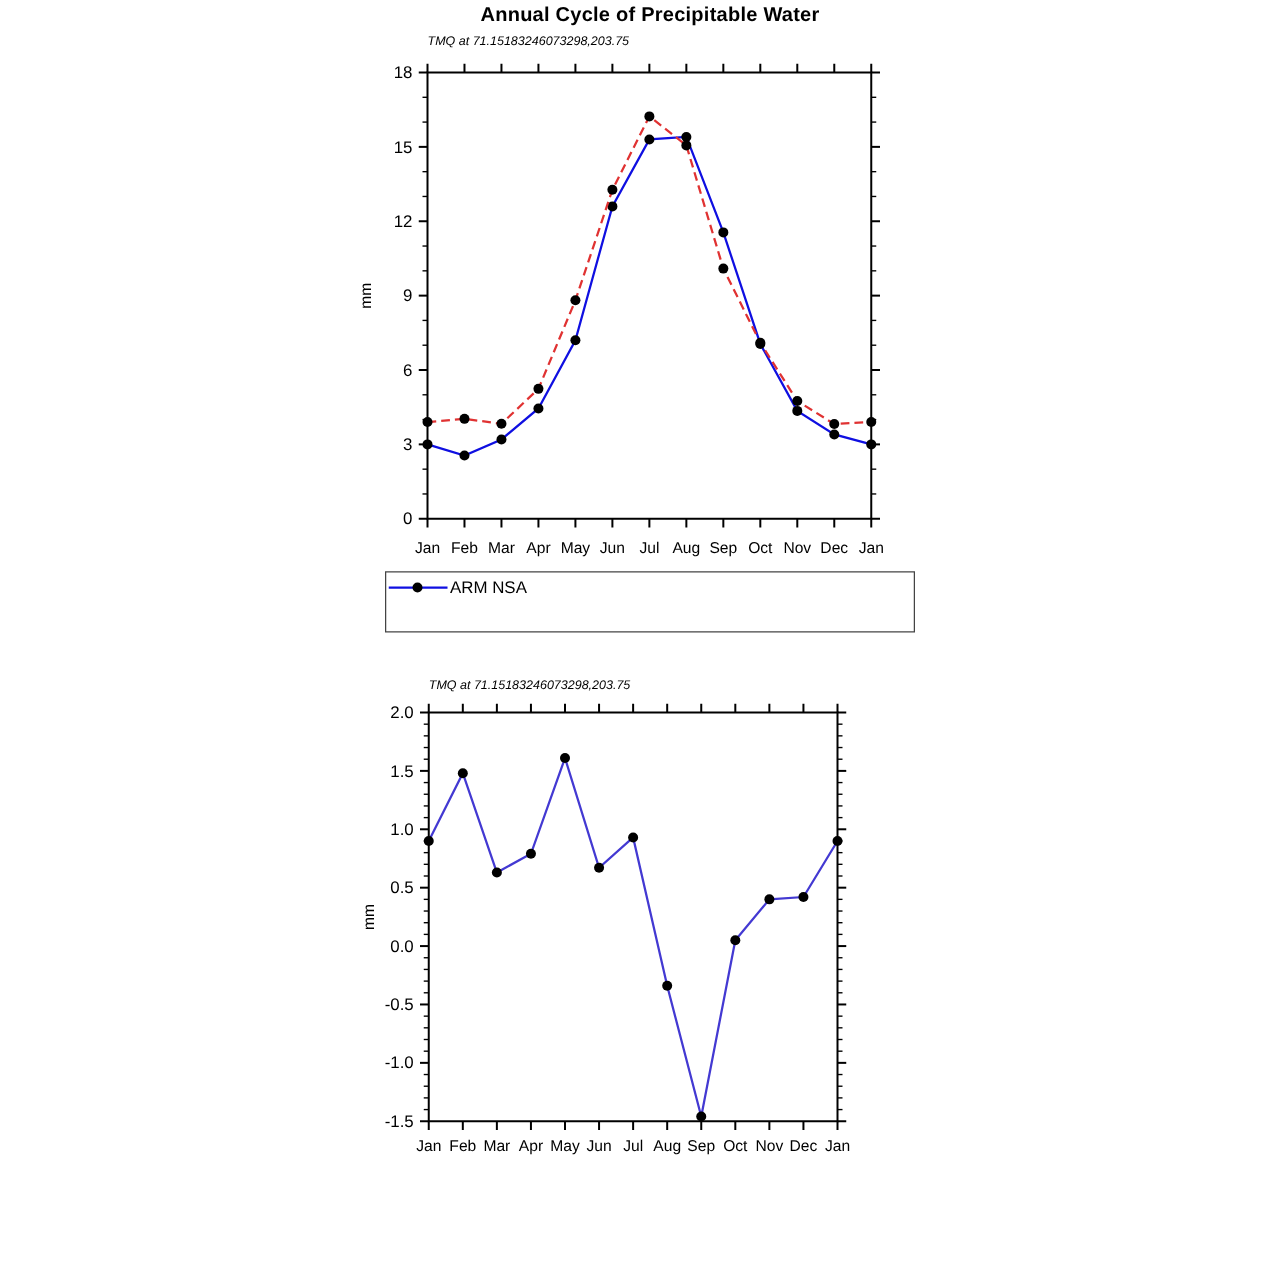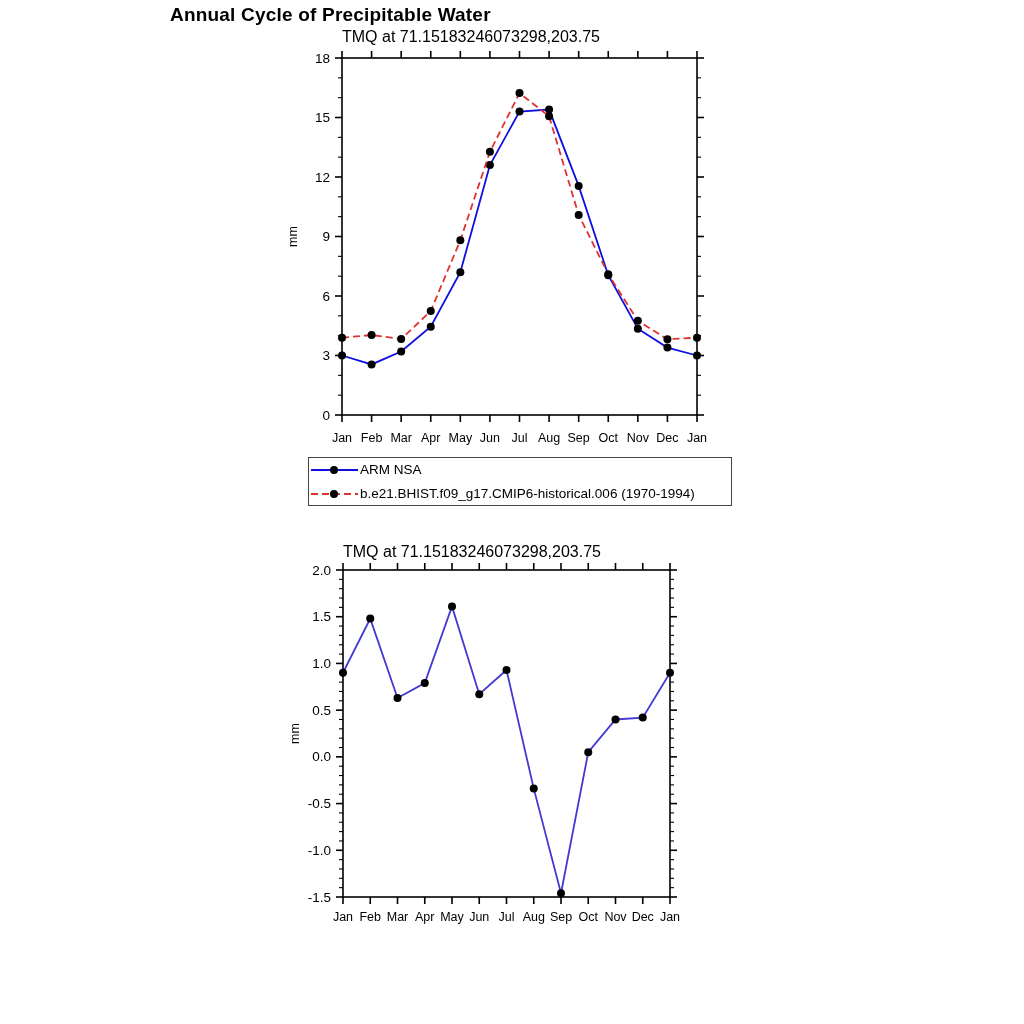--- a/index.html
+++ b/index.html
@@ -3,34 +3,34 @@
 <meta charset="utf-8">
 <style>
   html,body { margin:0; padding:0; background:#ffffff; }
   .page {
     position:relative; width:1024px; height:1024px; background:#ffffff;
     font-family:"Liberation Sans", sans-serif; color:#000;
     overflow:hidden;
   }
   #plot-svg { position:absolute; left:0; top:0; }
   .chart-title {
-    position:absolute; font-weight:bold; font-size:19px;
+    position:absolute; text-align:center; font-weight:bold; font-size:16px;
     letter-spacing:0.2px; white-space:nowrap;
   }
   .chart-subtitle {
-    position:absolute; font-size:16px; white-space:nowrap;
+    position:absolute; font-size:10px; white-space:nowrap;font-style:italic;
   }
   #title-1 { left:170px; top:4px;  width:700px; }
   #subtitle-1 { left:342px; top:28px; }
   #title-2 { left:157px; top:517px; width:700px; }
   #subtitle-2 { left:343px; top:543px; }
   .legend-box {
     position:absolute; left:308px; top:457px; width:424px; height:49px;
     border:1px solid #444; background:#ffffff; box-sizing:border-box;
-    display:flex; flex-direction:column; justify-content:space-between;
+    display:flex; justify-content:flex-start;
   }
   .legend-entry { display:flex; align-items:center; height:23px; }
   .legend-sample { width:51px; height:14px; flex:0 0 51px; }
   .legend-label { font-size:13.5px; white-space:nowrap; }
 </style>
 </head>
 <body>
 
 <div class="page">
 
@@ -294,24 +294,17 @@
   <div class="chart-subtitle" id="subtitle-1">TMQ at 71.15183246073298,203.75</div>
 
   <div class="legend-box">
     <div class="legend-entry">
       <svg class="legend-sample" viewBox="0 0 51 14">
         <line id="ls0-line" x1="2" y1="7" x2="49" y2="7" stroke-width="1.8" stroke="#0f0fe1"></line>
         <circle id="ls0-dot" cx="25" cy="7" r="4" fill="#000000"></circle>
       </svg>
       <span class="legend-label">ARM NSA</span>
     </div>
-    <div class="legend-entry">
-      <svg class="legend-sample" viewBox="0 0 51 14">
-        <line id="ls1-line" x1="2" y1="7" x2="49" y2="7" stroke-width="1.8" stroke="#e03232" stroke-dasharray="7,4"></line>
-        <circle id="ls1-dot" cx="25" cy="7" r="4" fill="#000000"></circle>
-      </svg>
-      <span class="legend-label">b.e21.BHIST.f09_g17.CMIP6-historical.006 (1970-1994)</span>
-    </div>
   </div>
 
   <div class="chart-subtitle" id="subtitle-2">TMQ at 71.15183246073298,203.75</div>
 
 </div>
 
 </body></html>

